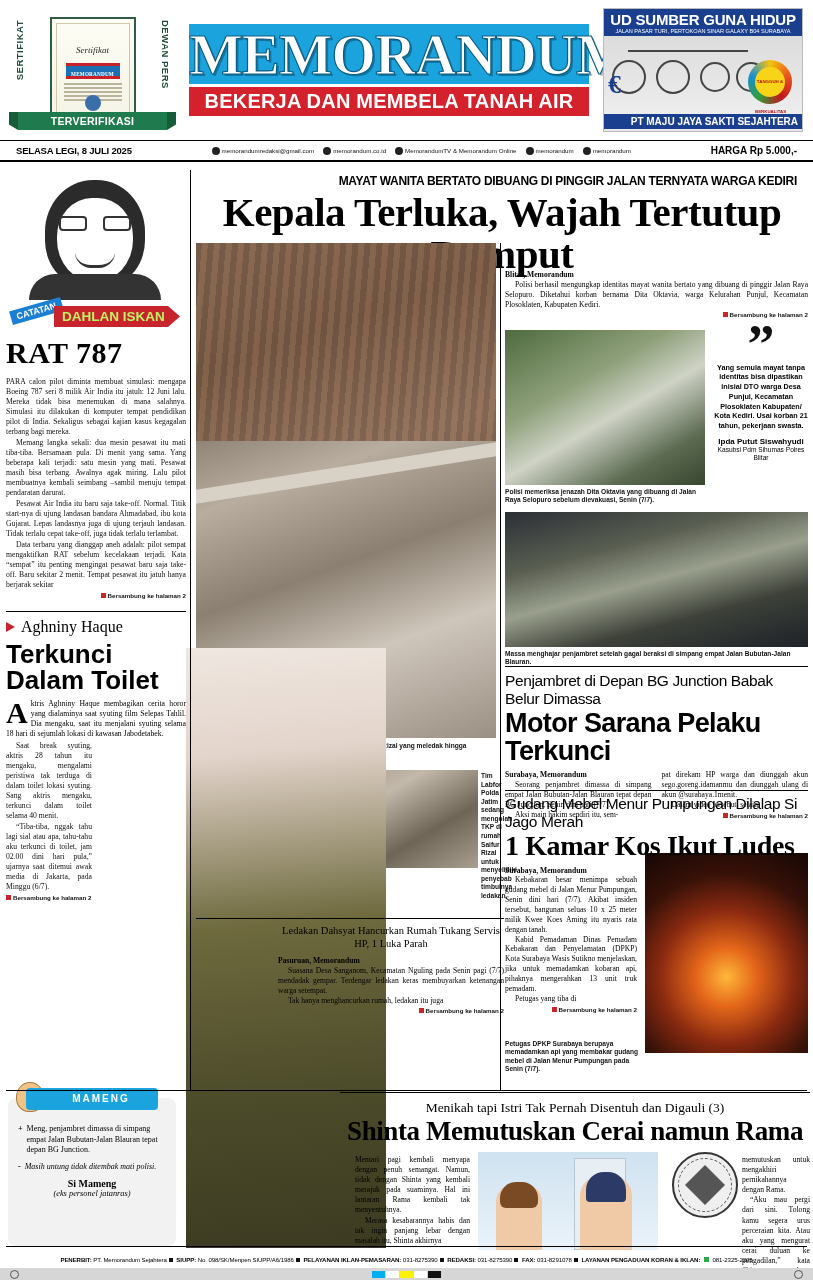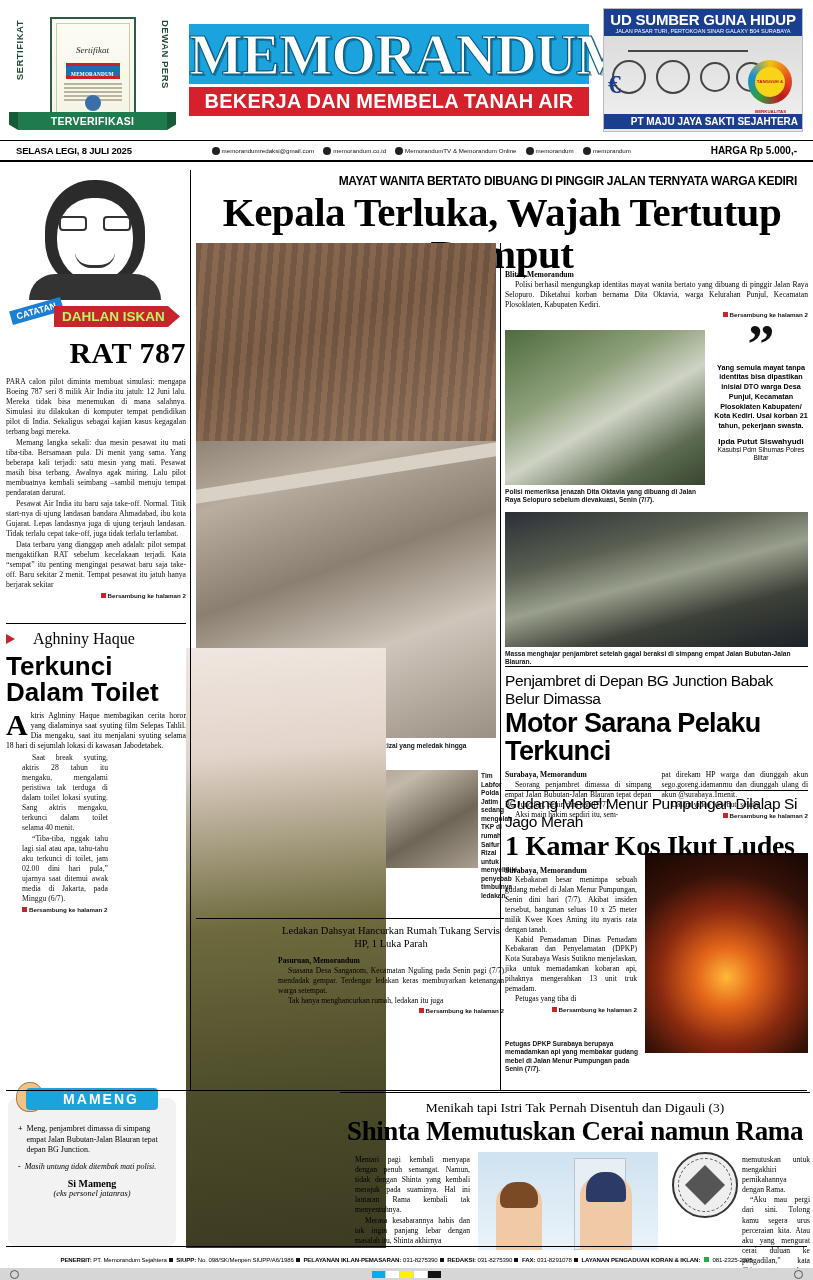--- a/index.html
+++ b/index.html
@@ -66,39 +66,39 @@
   .di-glass i { position:absolute; width:28px;height:15px;border:2px solid #333;border-radius:4px; }
   .di-glass i:first-child{left:0}.di-glass i:last-child{right:0}
   .di-smile { position:absolute; left:60px; top:80px; width:40px;height:16px;border-bottom:3px solid #333; border-radius:0 0 40px 40px;}
   .di-body { position:absolute; left:14px; bottom:0; width:132px; height:26px; background:#333; border-radius:40px 40px 0 0; }
 
   .catatan-wrap { position:relative; height:30px; margin:2px 0 4px; }
   .catatan-tag { position:absolute; left:4px; top:2px; background:#1b7fd4; color:#fff; font-family:"Liberation Sans",sans-serif;
      font-weight:bold; font-size:9px; padding:2px 6px; transform:rotate(-16deg); }
   .iskan-tag { position:absolute; left:48px; top:4px; right:6px; background:#c8242c; color:#bef264; font-family:"Liberation Sans",sans-serif;
      font-weight:bold; font-size:13.5px; padding:3px 14px 3px 8px; clip-path: polygon(0 0, calc(100% - 12px) 0, 100% 50%, calc(100% - 12px) 100%, 0 100%); }
-  .rat-title { text-align:right; font-family:"Liberation Serif",serif; font-weight:bold; font-size:30px; margin:4px 0 7px; letter-spacing:.5px; }
+  .rat-title { text-align:left; font-family:"Liberation Serif",serif; font-weight:bold; font-size:30px; margin:4px 0 7px; letter-spacing:.5px; }
   .body-text { font-size:7.7px; line-height:1.3; text-align:justify; color:#111; }
   .body-text p { text-indent:10px; margin-bottom:1px; }
   .body-text p.first { text-indent:0; }
   .cont { text-align:right; font-family:"Liberation Sans",sans-serif; font-weight:bold; font-size:6.2px; color:#111; margin-top:2px; }
   .cont s { display:inline-block; width:5px;height:5px;background:#c8242c; text-decoration:none; margin-right:2px; }
 
-  .agh-head { display:flex; align-items:center; gap:18px; margin-top:24px; border-top:1px solid #000; padding-top:6px; }
+  .agh-head { display:flex; align-items:center; gap:6px; margin-top:12px; border-top:1px solid #000; padding-top:6px; }
   .tri { width:0;height:0;border-left:9px solid #c8242c;border-top:5.5px solid transparent;border-bottom:5.5px solid transparent; }
   .agh-name { font-family:"Liberation Serif",serif; font-size:16px; }
   .terkunci { font-family:"Liberation Sans",sans-serif; font-weight:bold; font-size:26px; line-height:1.0; margin:5px 0 6px; }
   .dropcap-p { font-size:7.7px; line-height:1.3; text-align:justify; }
   .dropcap-p::first-letter { float:left; font-size:30px; line-height:.8; font-weight:bold; padding:2px 3px 0 0; font-family:"Liberation Serif",serif; }
-  .narrow { width:86px;margin-left:16px; }
+  .narrow { width:86px; }
 
   
   .mameng { position:absolute; left:8px; top:1098px; width:168px; height:148px; background:#f2f2f2; border-radius:8px; padding:26px 10px 8px; }
   .mameng-tab { position:absolute; left:18px; top:-10px; width:132px; height:22px; background:#1ba3dd; border-radius:4px; color:#fff;
-     font-family:"Liberation Sans",sans-serif; font-weight:bold; font-size:14px; letter-spacing:2px; text-align:center; line-height:22px; padding-left:18px; }
+     font-family:"Liberation Sans",sans-serif; font-weight:bold; font-size:10px; letter-spacing:2px; text-align:center; line-height:22px; padding-left:18px; }
   .mameng-face { position:absolute; left:8px; top:-16px; width:28px;height:30px; background:#f0c487; border-radius:50% 50% 45% 45%; border:1px solid #a87b42; }
   .mameng li { list-style:none; font-size:8px; line-height:1.32; margin-bottom:6px; display:flex; gap:4px; }
   .mameng li span.sym { font-weight:bold; }
   .mameng .ital { font-style:italic; }
   .mameng-sign { text-align:center; font-weight:bold; font-size:10px; margin-top:4px; }
   .mameng-sub { text-align:center; font-style:italic; font-size:8.4px; }
 
   
   .kicker-top { position:absolute; left:185px; top:174px; width:612px; font-family:"Liberation Sans",sans-serif;
      font-weight:bold; font-size:12px; text-align:right; letter-spacing:-.3px; }

